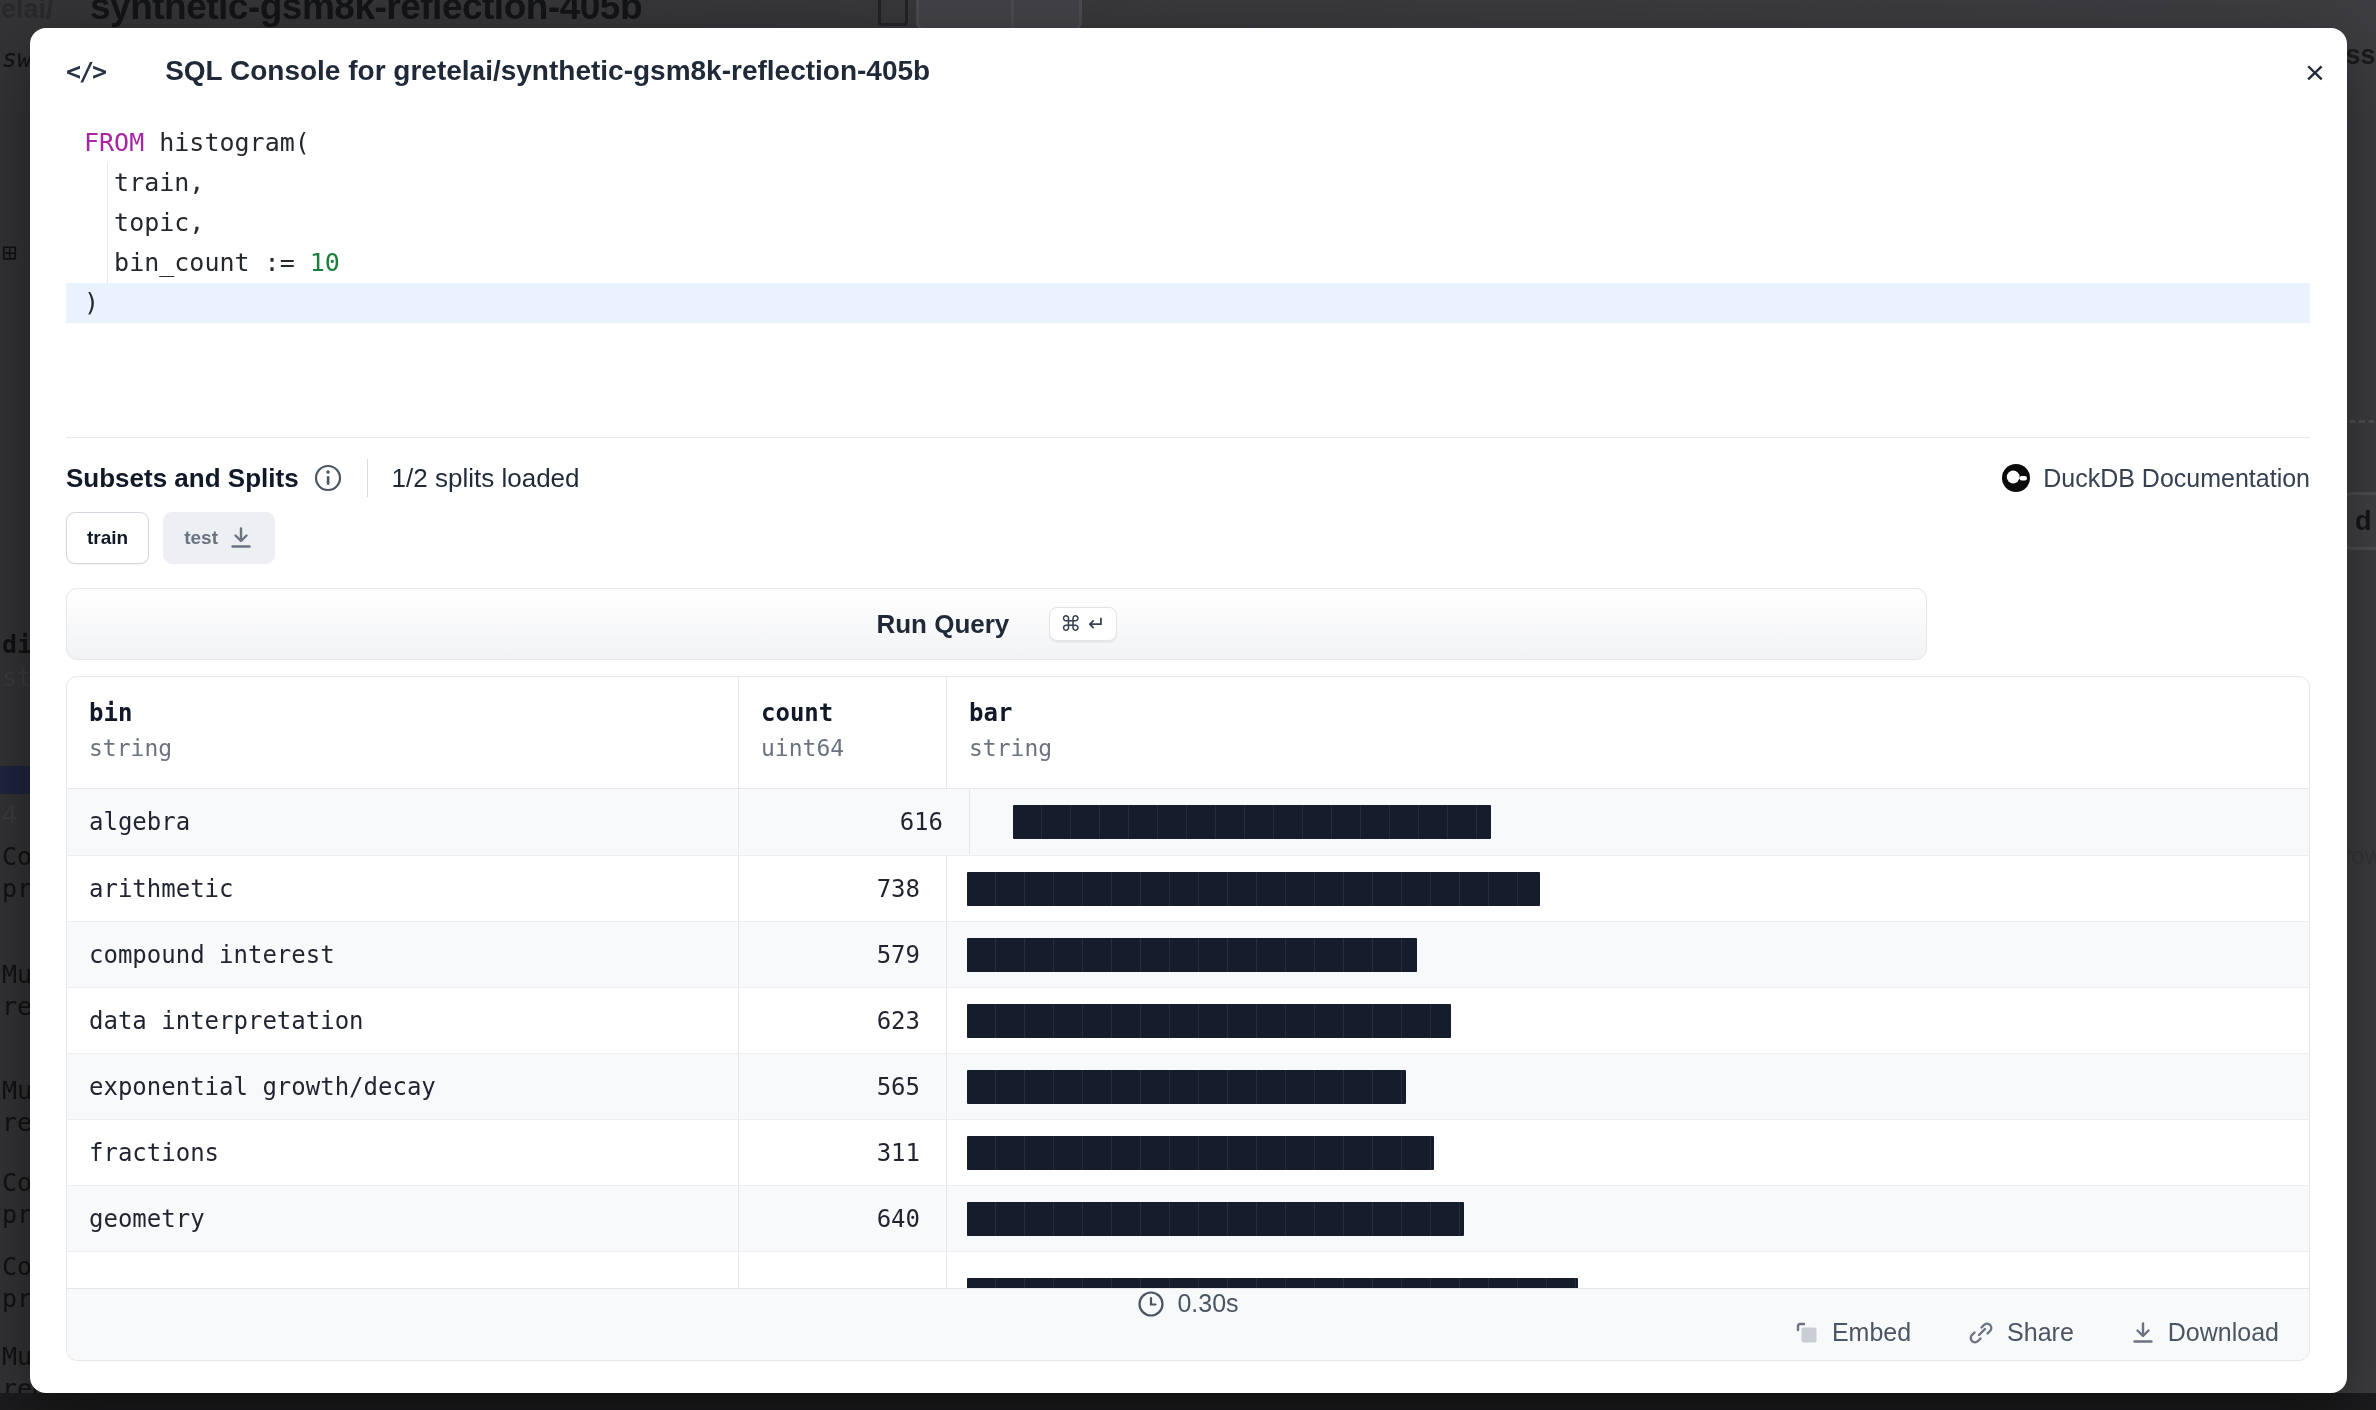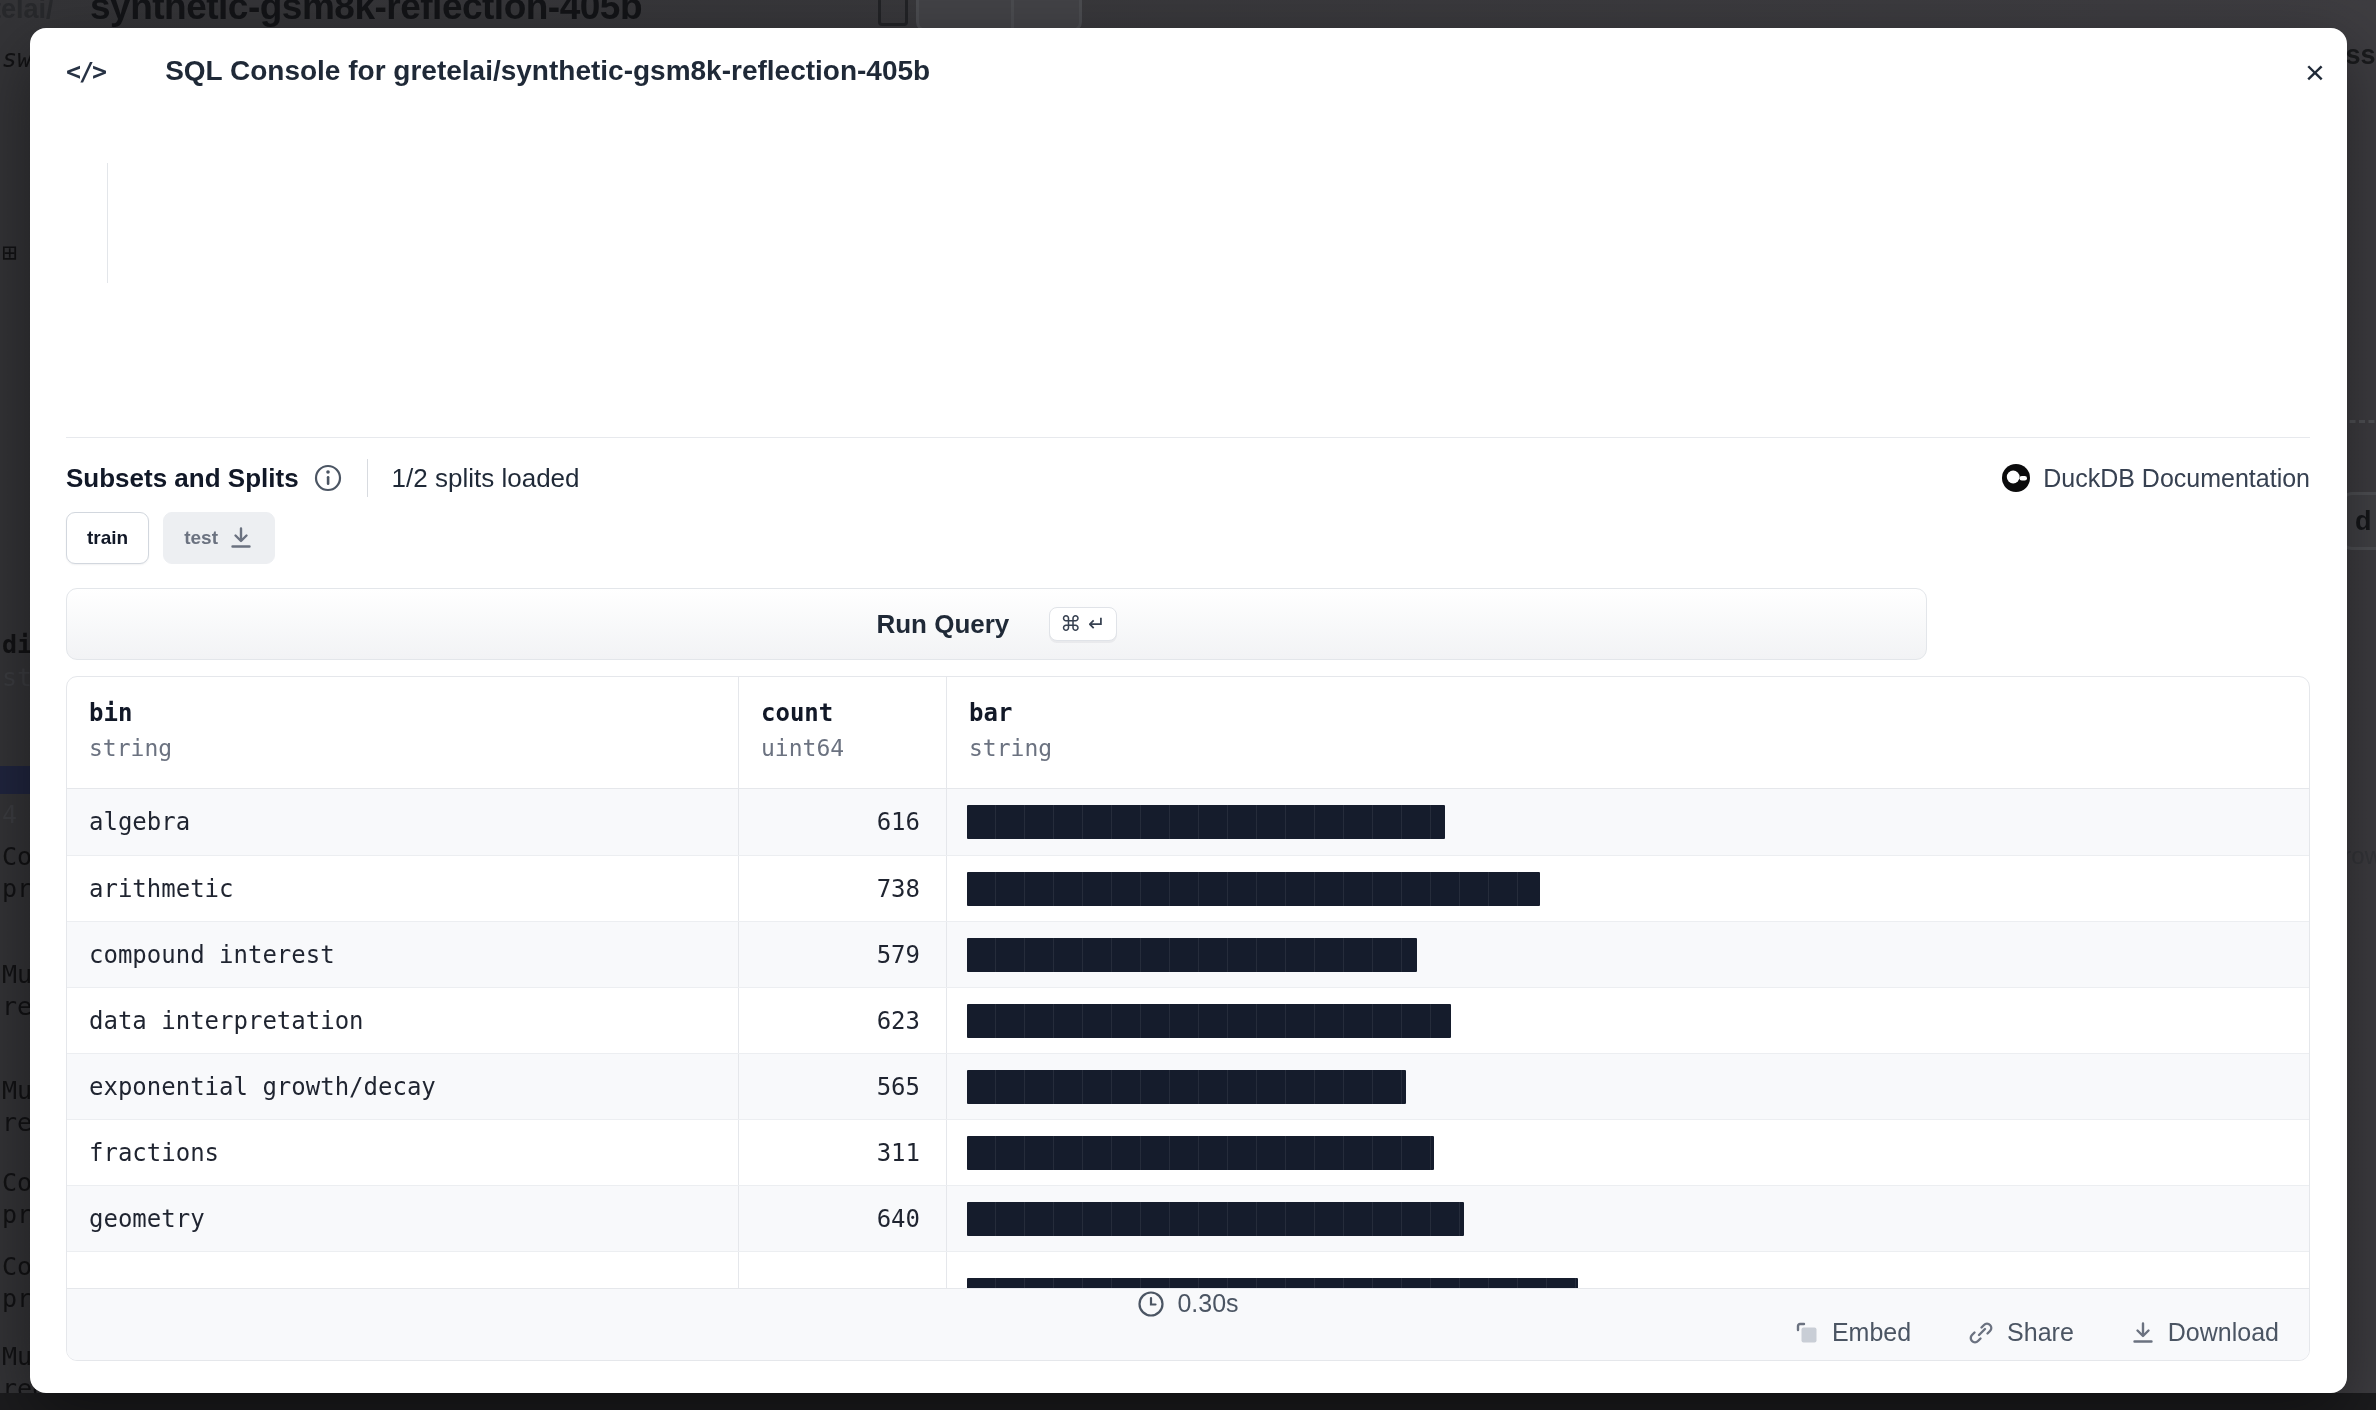--- a/index.html
+++ b/index.html
@@ -69,21 +69,21 @@
   .t-head{display:flex;height:112px;border-bottom:1px solid #e5e7eb;box-sizing:border-box;
     font-family:"DejaVu Sans Mono","Liberation Mono",monospace;}
   .t-head .hc{box-sizing:border-box;padding:22px 0 0 22px;}
   .hc-name{font-size:24px;font-weight:700;color:#111827;}
   .hc-type{font-size:23px;color:#6b7280;margin-top:8px;}
   .col1{width:672px;border-right:1px solid #e5e7eb;}
   .col2{width:208px;border-right:1px solid #e5e7eb;}
   .col3{flex:1;}
   .t-body{height:499px;overflow:hidden;font-family:"DejaVu Sans Mono","Liberation Mono",monospace;font-size:24px;color:#1f2430;}
   .t-row{display:flex;height:66px;box-sizing:border-box;border-top:1px solid #eceef1;}
-  .t-row:first-child{border-top:none;}
+  .t-row:first-child{border-top:none;gap:23px;}
   .t-row.stripe{background:#f8f9fb;}
   .t-row .c{display:flex;align-items:center;box-sizing:border-box;}
   .t-row .c.col1{padding-left:22px;}
   .t-row .c.col2{justify-content:flex-end;padding-right:26px;}
   .t-row .c.col3{padding-left:20px;}
   .bar{height:34px;background:#151c2c;border-radius:1px;
     background-image:repeating-linear-gradient(90deg,rgba(255,255,255,0) 0 28px,rgba(255,255,255,.07) 28px 29px);}
   .t-row.partial .bar{margin-top:26px;align-self:flex-start;}
   .t-footer{height:73px;background:#f8f9fb;border-top:1px solid #e5e7eb;display:flex;align-items:center;
     padding:0 30px;box-sizing:border-box;flex-direction:column;}
@@ -134,20 +134,27 @@
 <div class="modal">
 
   <div class="m-header">
     <span class="code-glyph">&lt;/&gt;</span>
     <span class="m-title">SQL Console for gretelai/synthetic-gsm8k-reflection-405b</span>
   </div>
   <button class="m-close">×</button>
 
   <div class="editor" id="sql-editor">
     <div class="indent-guide"></div>
+    <div id="sql-lines">
+        <div class="code-line"><span class="tok-keyword">FROM</span><span class="tok-plain"> histogram(</span></div>
+        <div class="code-line"><span class="tok-plain">  train,</span></div>
+        <div class="code-line"><span class="tok-plain">  topic,</span></div>
+        <div class="code-line"><span class="tok-plain">  bin_count := </span><span class="tok-number">10</span></div>
+        <div class="code-line active"><span class="tok-plain">)</span></div>
+      </div>
   </div>
 
   <div class="h-divider"></div>
 
   <div class="subsets-row">
     <span class="subsets-heading">Subsets and Splits</span>
     <button class="info-btn">
       <svg width="30" height="30" viewBox="0 0 30 30">
           <circle cx="15" cy="15" r="12" fill="none" stroke="#4b5563" stroke-width="2.2"></circle>
           <rect x="13.8" y="13" width="2.6" height="9" rx="1.3" fill="#4b5563"></rect>

